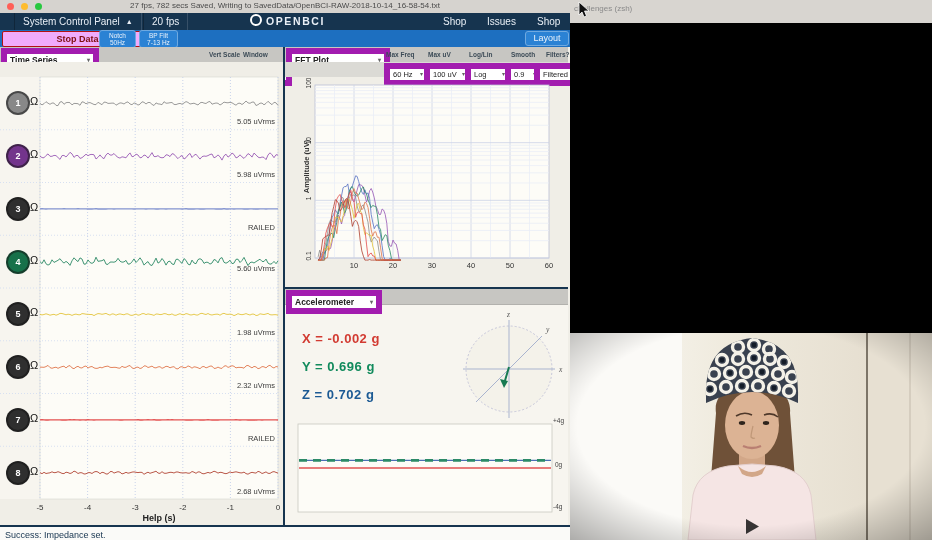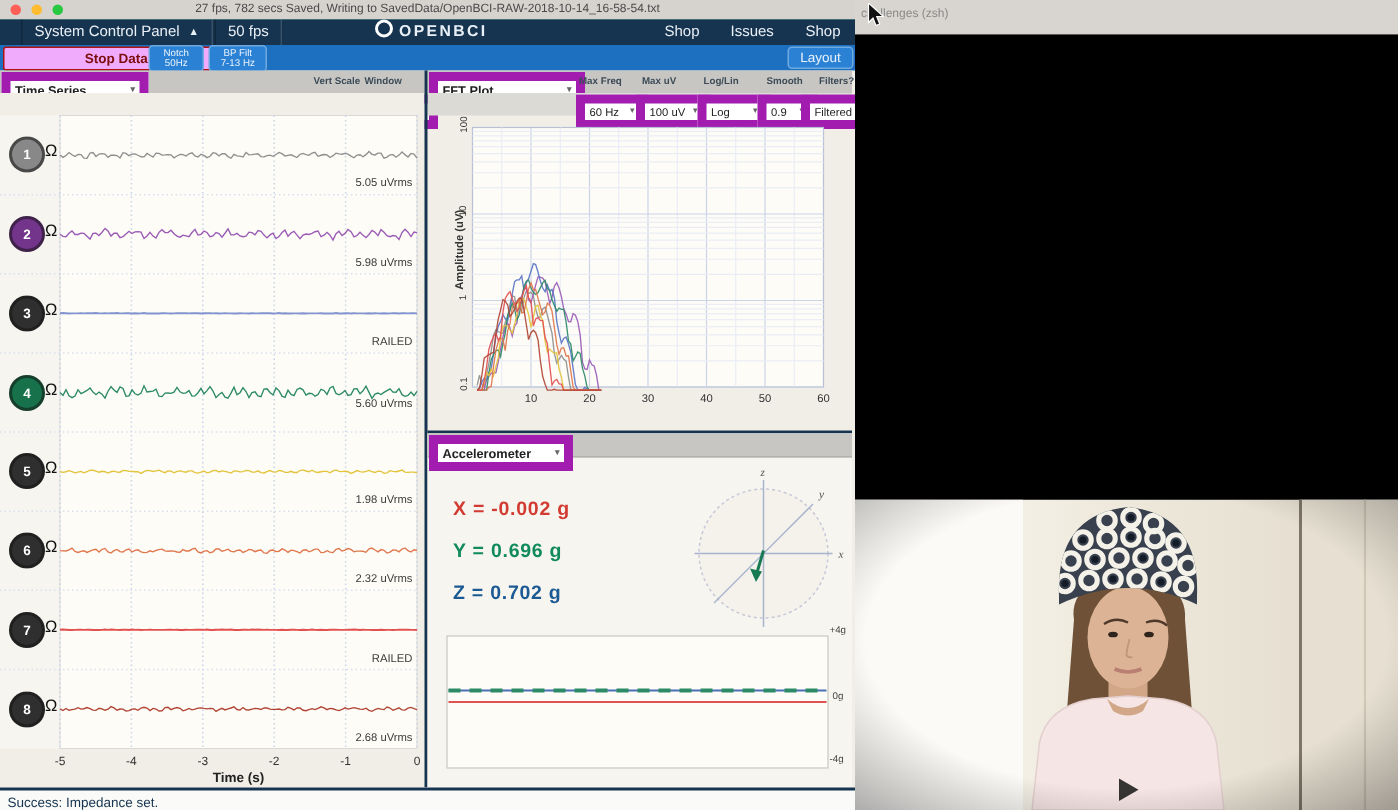--- a/index.html
+++ b/index.html
@@ -59,21 +59,21 @@
 
     <div id="titlebar">
       <span class="tl" style="left:7px;background:#ff5f57;"></span>
       <span class="tl" style="left:21px;background:#febc2e;"></span>
       <span class="tl" style="left:35px;background:#28c840;"></span>
       <span id="win-title">27 fps, 782 secs Saved, Writing to SavedData/OpenBCI-RAW-2018-10-14_16-58-54.txt</span>
     </div>
 
     <div id="menubar">
       <span class="menu-seg" style="left:14px;"><span>System Control Panel</span><span class="tri">▲</span></span>
-      <span class="menu-seg" style="left:143px;"><span>50 fps</span></span>
+      <span class="menu-seg" style="left:143px;"><span>20 fps</span></span>
       <span id="brand"><span class="logo-ring"></span><span>OPENBCI</span></span>
       <span class="menu-item" style="left:437px;">Shop</span>
       <span class="menu-item" style="left:481px;">Issues</span>
       <span class="menu-item" style="left:531px;">Shop</span>
     </div>
 
     <div id="bluebar">
       <div id="stop-btn">Stop Data Stream</div>
       <div class="blue-btn blue-2line" style="left:99px;top:0px;width:35px;height:15px;">
         <div>Notch</div>
@@ -169,21 +169,21 @@
         </div>
       <div id="ts-xticks">
           <div class="ts-xtick" style="left: 32px; top: 441px;">-5</div>
           <div class="ts-xtick" style="left: 79.6px; top: 441px;">-4</div>
           <div class="ts-xtick" style="left: 127.2px; top: 441px;">-3</div>
           <div class="ts-xtick" style="left: 174.8px; top: 441px;">-2</div>
           <div class="ts-xtick" style="left: 222.4px; top: 441px;">-1</div>
           <div class="ts-xtick" style="left: 270px; top: 441px;">0</div>
         </div>
     </div>
-    <div id="ts-xlabel">Time (s)</div>
+    <div id="ts-xlabel">Help (s)</div>
 
     <svg id="fft-svg" style="position:absolute;left:285px;top:62px;" width="283" height="240" viewBox="285 62 283 240">
         <rect x="315" y="85" width="234" height="173" fill="#fdfcf7" stroke="#b9bfd4" stroke-width="0.8"></rect>
         <line x1="334.5" y1="85" x2="334.5" y2="258" stroke="#eaedf6" stroke-width="0.8"></line>
         <line x1="354" y1="85" x2="354" y2="258" stroke="#ccd3e6" stroke-width="0.8"></line>
         <line x1="373.5" y1="85" x2="373.5" y2="258" stroke="#eaedf6" stroke-width="0.8"></line>
         <line x1="393" y1="85" x2="393" y2="258" stroke="#ccd3e6" stroke-width="0.8"></line>
         <line x1="412.5" y1="85" x2="412.5" y2="258" stroke="#eaedf6" stroke-width="0.8"></line>
         <line x1="432" y1="85" x2="432" y2="258" stroke="#ccd3e6" stroke-width="0.8"></line>
         <line x1="451.5" y1="85" x2="451.5" y2="258" stroke="#eaedf6" stroke-width="0.8"></line>

